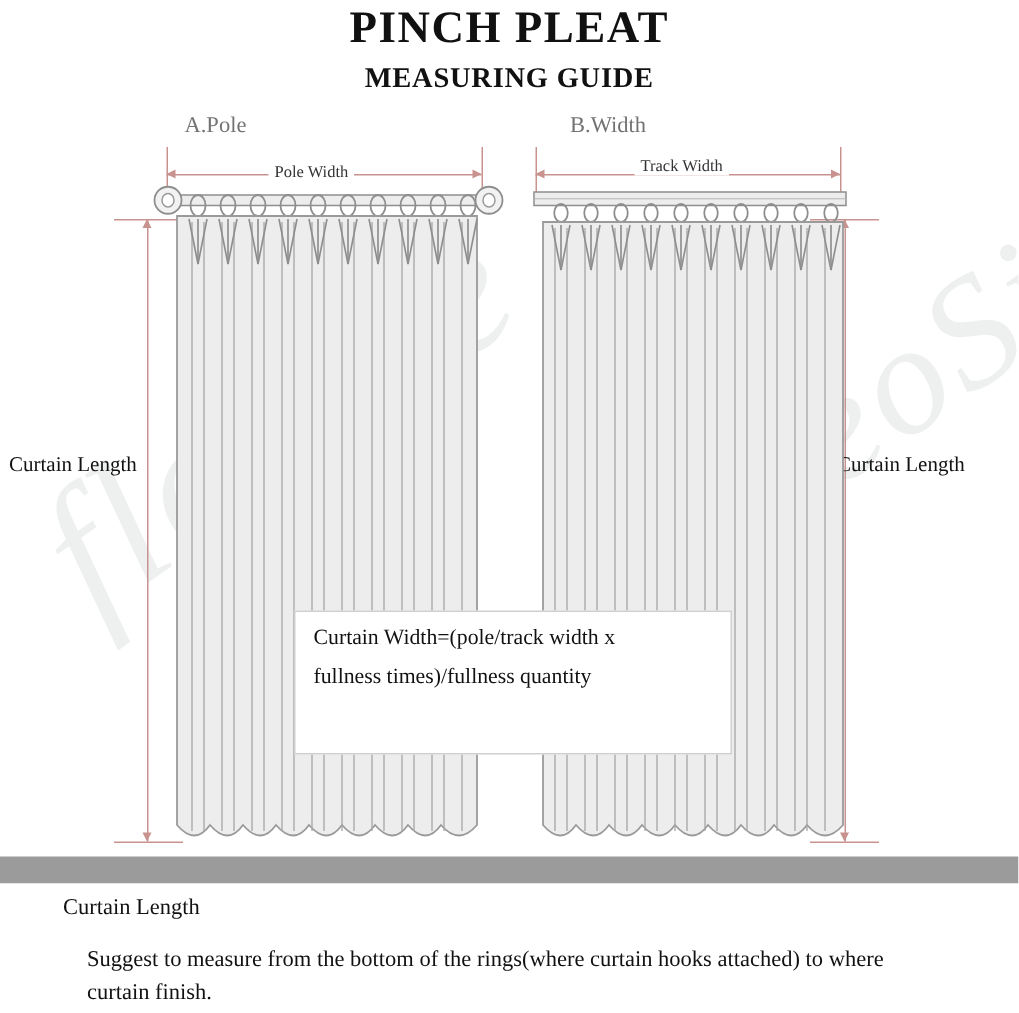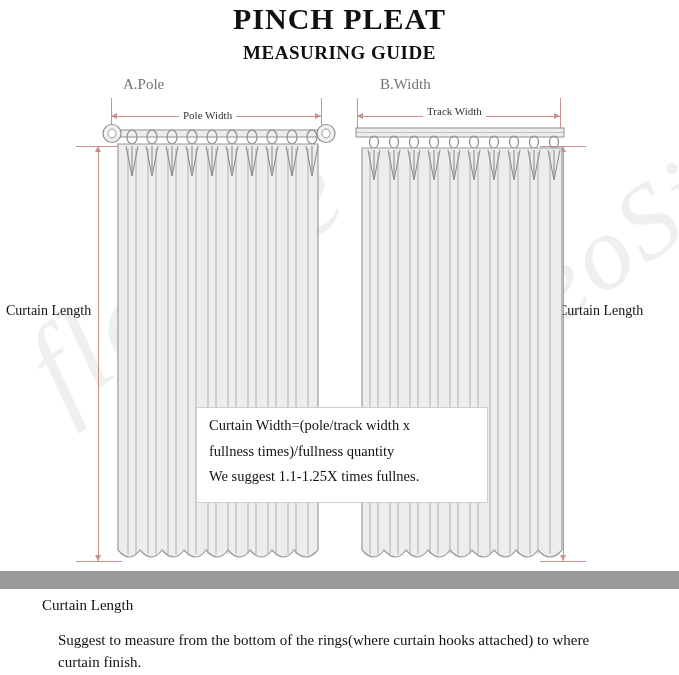--- a/index.html
+++ b/index.html
@@ -342,21 +342,20 @@
       <path d="M178,32 L184,62 L190,32"></path>
         <path d="M184,32 L184,62"></path>
       <path d="M198,32 L204,62 L210,32"></path>
         <path d="M204,32 L204,62"></path>
     </g>
   </svg>
 
   <div class="formula-box">
     <p>Curtain Width=(pole/track width x</p>
     <p>fullness times)/fullness quantity</p>
-    <p>We suggest 1.1-1.25X times fullnes.</p>
   </div>
 
   <div class="footer-band"></div>
   <div class="footer-box">
     <p class="footer-title">Curtain Length</p>
     <p class="footer-text">Suggest to measure from the bottom of the rings(where curtain hooks attached) to where curtain finish.</p>
   </div>
 
 </div>
 

